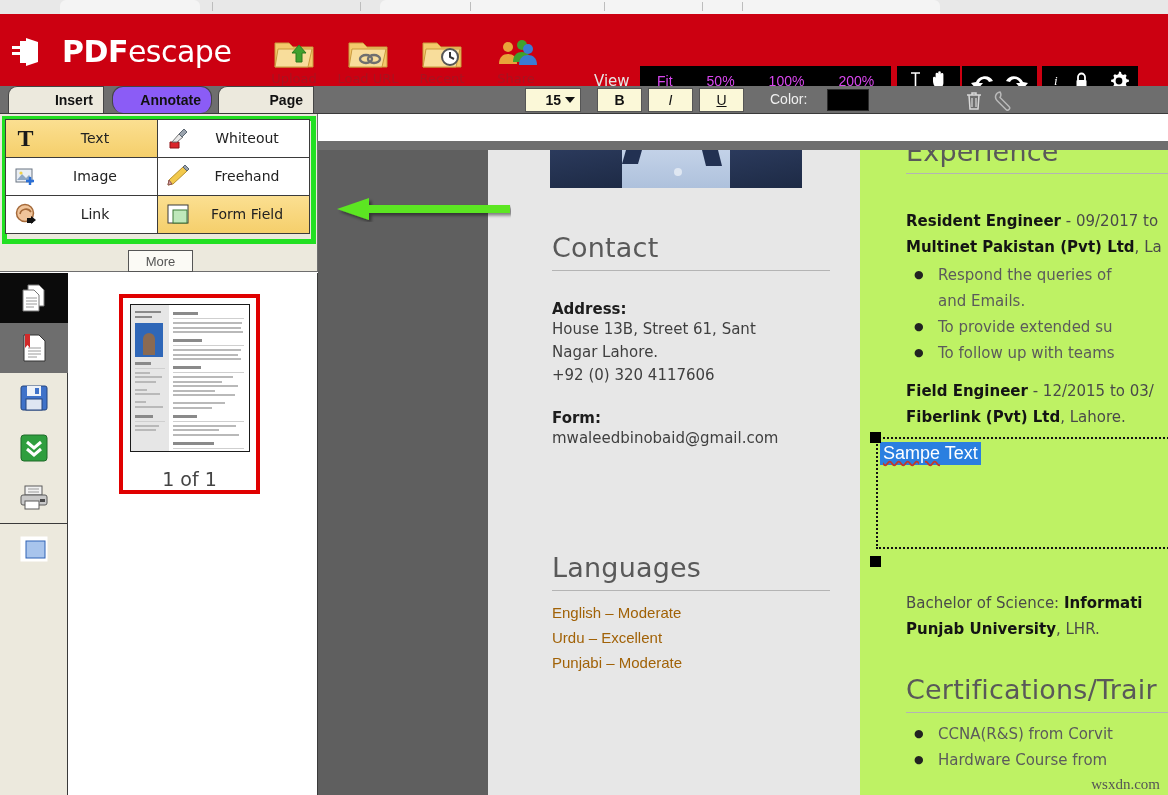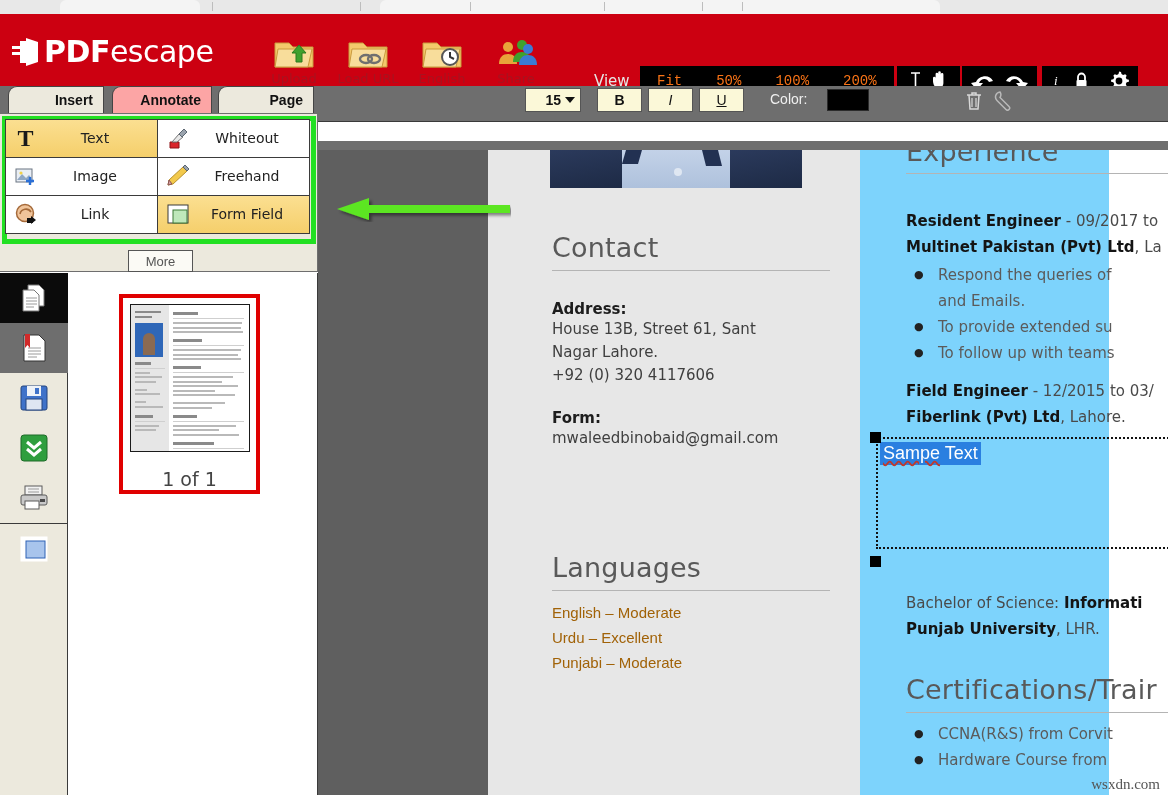--- a/index.html
+++ b/index.html
@@ -24,21 +24,21 @@
     position: absolute; top: 2px; width: 1px; height: 9px; background: #bdbdbd;
   }
 
   
   .header {
     position: absolute; top: 14px; left: 0; width: 1168px; height: 72px;
     background: #cc0011;
   }
   .logo-wrap {
     position: absolute; left: 10px; top: 20px;
-    display: flex; align-items: center; gap: 0;
+    display: flex; align-items: center; gap: 18px;
   }
   .logo-mark { width: 34px; height: 34px; }
   .logo-text {
     color: #ffffff; font-size: 30px; font-weight: bold; letter-spacing: -0.5px;
     font-family: "DejaVu Sans", sans-serif;
   }
   .logo-text .lt-light { font-weight: normal; }
 
   .hdr-tools { position: absolute; left: 258px; top: 22px; display: flex; gap: 2px; }
   .hdr-tool {
@@ -53,22 +53,22 @@
   .view-label {
     position: absolute; left: 594px; top: 58px; color: #e5e5e5; font-size: 15px;
     font-family: "DejaVu Sans", sans-serif;
   }
 
   .zoom-group {
     position: absolute; left: 640px; top: 52px; height: 30px; background: #000;
     display: flex; align-items: center;
   }
   .zoom-btn {
-    color: #f97316; font-size: 14px; padding: 16px 17px; line-height: 30px; cursor: pointer;
-    font-family: Liberation Mono, monospace;
+    color: #d946ef; font-size: 14px; padding: 16px 17px; line-height: 30px; cursor: pointer;
+    font-family: Liberation Sans, sans-serif;
   }
   .mode-group {
     position: absolute; left: 897px; top: 52px; height: 30px; background: #000;
     display: flex; align-items: center; gap: 6px; padding: 0 10px;
   }
   .undo-group {
     position: absolute; left: 962px; top: 52px; height: 30px; background: #000;
     display: flex; align-items: center; gap: 7px; padding: 0 9px;
   }
   .meta-group {
@@ -76,32 +76,32 @@
     display: flex; align-items: center; gap: 16px; padding: 0 12px;
   }
   .gear-group {
     position: absolute; left: 1100px; top: 52px; height: 30px; width: 38px; background: #000;
     display: flex; align-items: center; justify-content: center;
   }
   .meta-i { color:#fff; font-style: italic; font-size: 13px; font-family:"Liberation Serif", serif; }
 
   
   .toolbar2 {
-    position: absolute; top: 86px; left: 0; width: 1168px; height: 36px;
+    position: absolute; top: 86px; left: 0; width: 1168px; height: 28px;
     background: #6e6e6e; border-bottom: 1px solid #3a3a3a;
   }
   .tab {
     position: absolute; top: 0px; height: 27px; background: #ece9dd;
     border: 1px solid #444; border-bottom: none;
     font-size: 14px; font-weight: bold; color: #111;
     display: flex; align-items: center; justify-content: flex-end;
     padding-right: 10px; cursor: pointer;
     border-top-left-radius: 9px;
   }
-  .tab.active { background: #fca5a5; }
+  .tab.active { background: #8b5cf6; border-radius: 11px; }
   .fontsel {
     position: absolute; top: 2px; left: 318px; width: 200px; height: 24px;
     background: #fbf8d8; border: 1px solid #555; display: flex; align-items: center;
     padding: 0 4px 0 6px; font-size: 14px; font-weight: bold; color: #111; cursor: pointer;
   }
   .fontsel .cap { flex: 1; }
   .sizesel {
     position: absolute; top: 2px; left: 525px; width: 56px; height: 24px;
     background: #fbf8d8; border: 1px solid #555; display: flex; align-items: center;
     justify-content: flex-end; padding-right: 5px; gap: 4px;
@@ -194,21 +194,21 @@
     position: absolute; top: 150px; left: 318px; width: 850px; height: 645px;
     background: #5f5f5f;
   }
   .docpage {
     position: absolute; top: 0px; left: 170px; width: 680px; height: 645px;
     background: #ffffff; overflow: hidden;
   }
   .doc-left {
     position: absolute; top: 0; left: 0; width: 372px; height: 645px; background: #e7e7e7;
   }
-  .doc-right { position: absolute; top: 0; left: 372px; width: 249px; height: 645px; background: #7dd3fc; }
+  .doc-right { position: absolute; top: 0; left: 372px; width: 308px; height: 645px; background: #bef264; }
 
   .photo-strip {
     position: absolute; top: 0; left: 62px; width: 252px; height: 38px; overflow: hidden;
   }
   .photo-strip .suit-l, .photo-strip .suit-r { position: absolute; top: 0; width: 72px; height: 38px;
     background: linear-gradient(170deg,#2b3a5c,#1d2a45); }
   .photo-strip .suit-l { left: 0; }
   .photo-strip .suit-r { right: 0; }
   .photo-strip .shirt { position: absolute; top: 0; left: 72px; width: 108px; height: 38px;
     background: linear-gradient(180deg,#c3d2e8,#aec1dc); }
@@ -323,21 +323,21 @@
 
       <div class="hdr-tool">
         <div class="ico">
           <svg width="44" height="34" viewBox="0 0 44 34">
             <path d="M3 7 h14 l4 4 h20 v20 H3z" fill="#f3c96b" stroke="#c99a3d"></path>
             <path d="M6 13 h34 l-4 18 H3z" fill="#f8dd9b" stroke="#c99a3d"></path>
             <circle cx="30" cy="21" r="8" fill="#fff" stroke="#555" stroke-width="2"></circle>
             <path d="M30 16 v5 l4 2" stroke="#333" stroke-width="2" fill="none"></path>
           </svg>
         </div>
-        <span class="lbl">English</span>
+        <span class="lbl">Recent</span>
       </div>
 
       <div class="hdr-tool">
         <div class="ico">
           <svg width="44" height="34" viewBox="0 0 44 34">
             <circle cx="14" cy="11" r="5" fill="#e8a43a"></circle>
             <path d="M5 28 c0-7 4-10 9-10 s9 3 9 10z" fill="#e8a43a"></path>
             <circle cx="28" cy="9" r="5" fill="#3fa12e"></circle>
             <path d="M19 26 c0-7 4-10 9-10 s9 3 9 10z" fill="#3fa12e"></path>
             <circle cx="34" cy="13" r="5" fill="#3b7bd4"></circle>

